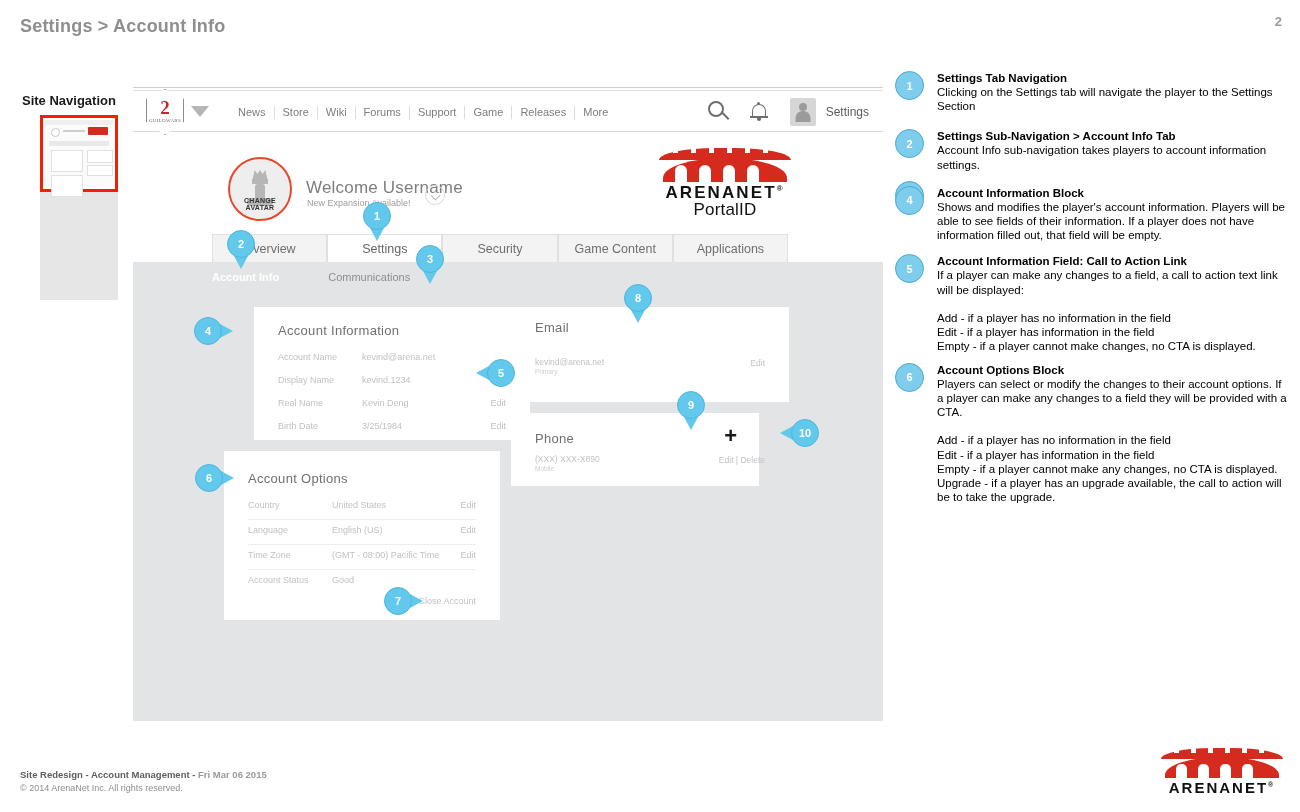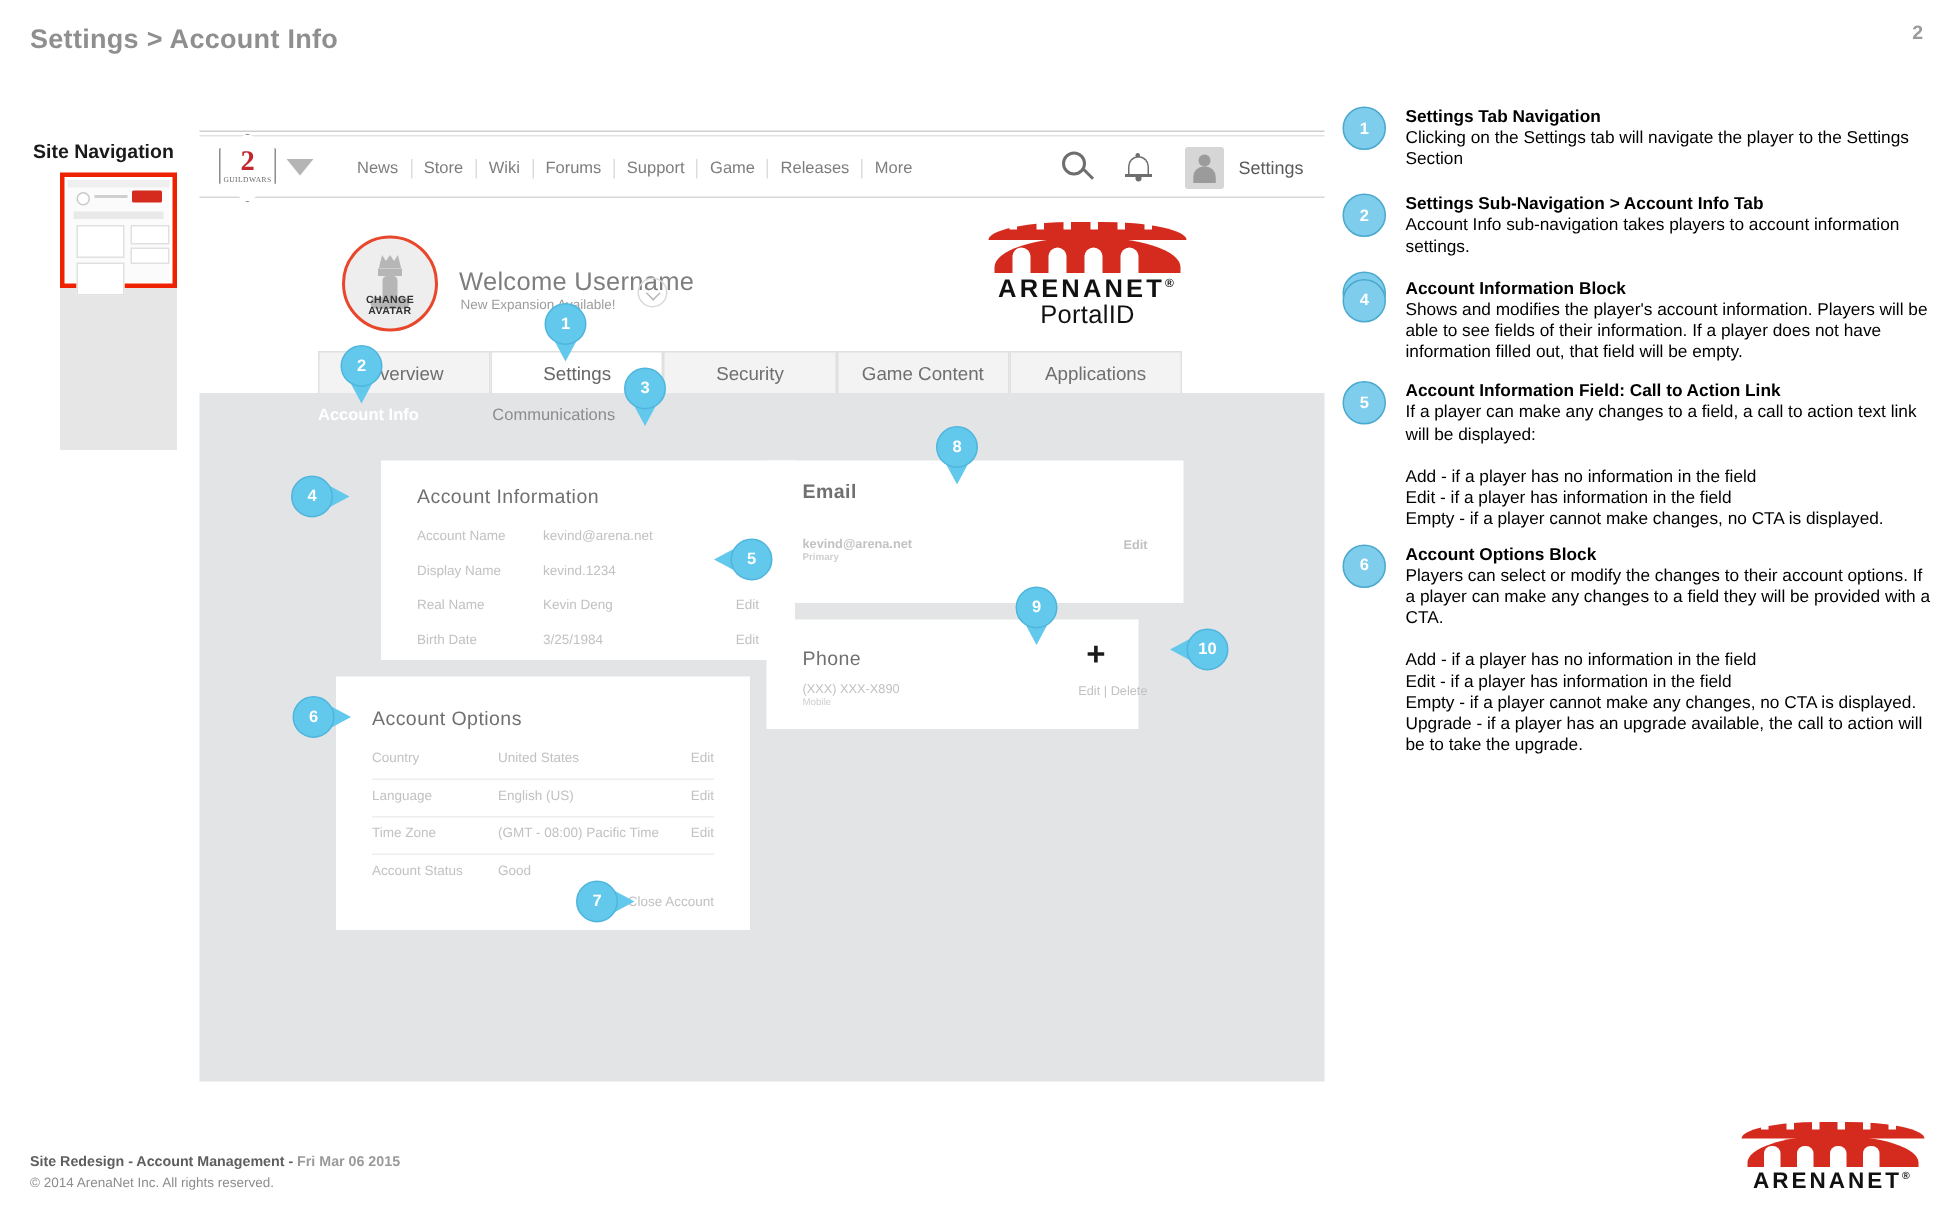--- a/index.html
+++ b/index.html
@@ -181,21 +181,21 @@
     display:flex; align-items:center; gap:0px;
   }
   #subnav .subtab { font-size:11px; color:#8d8d8d; }
   #subnav .subtab.active { color:#ffffff; font-weight:bold; }
   #subnav .gap { width:49px; }
 
   
   .card { position:absolute; background:#ffffff; }
   #card-account-info { left:224px; top:307px; width:276px; height:133px;margin-left:30px; }
   #card-account-options { left:224px; top:451px; width:276px; height:169px; }
-  #card-email { left:511px; top:307px; width:278px; height:95px;font-weight:bold; }
+  #card-email { left:511px; top:307px; width:278px; height:95px; }
   #card-phone { left:511px; top:413px; width:248px; height:73px; }
 
   .card-title { position:absolute; font-size:13px; color:#707070; letter-spacing:0.3px; }
   #card-account-info .card-title { left:24px; top:16px; }
   #card-account-options .card-title { left:24px; top:20px; }
   #card-email .card-title { left:24px; top:13px; }
   #card-phone .card-title { left:24px; top:18px; }
 
   .field-row { position:absolute; left:24px; width:228px; height:25px; }
   .field-row .f-label { position:absolute; left:0; top:5px; font-size:9px; color:#c2c2c2; }

